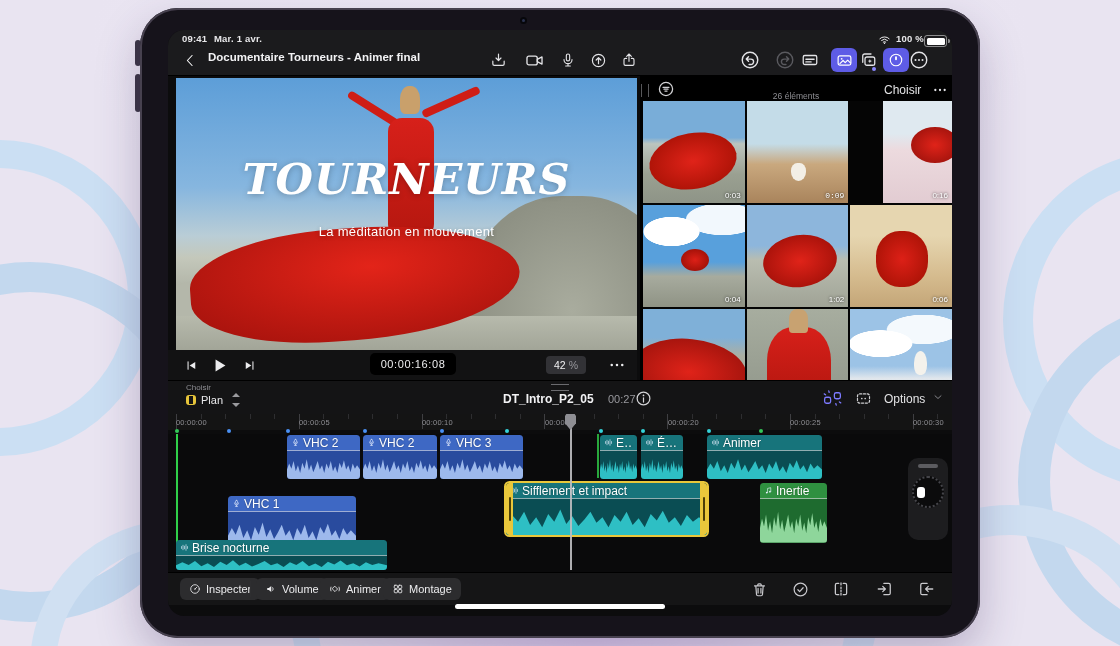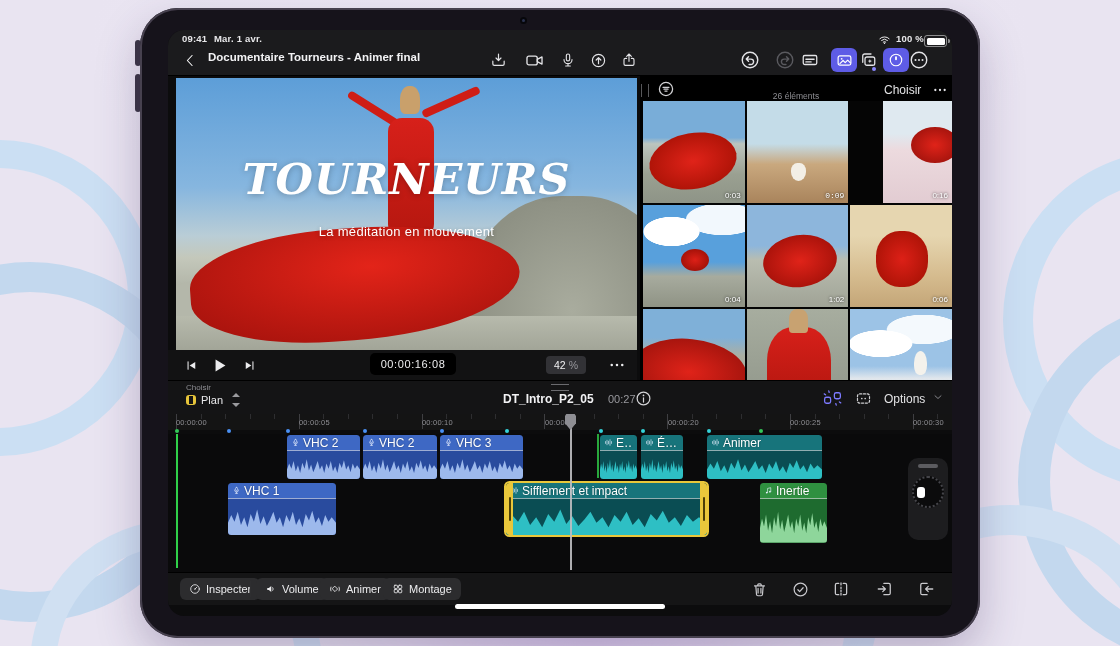--- a/index.html
+++ b/index.html
@@ -630,21 +630,21 @@
               </svg>
               <span class="cname">Animer</span>
             </div>
           <div class="cwave">
               <svg viewBox="0 0 100 28" preserveAspectRatio="none">
                 <use href="#i-wf"></use>
               </svg>
             </div>
         </div>
 
-        <div class="clip blue" style="left:60px;top:49px;width:108px;height:52px">
+        <div class="clip blue" style="left:60px;top:62px;width:128px;height:52px">
           <div class="chead">
               <svg class="ic cic">
                 <use href="#i-clipmic"></use>
               </svg>
               <span class="cname">VHC 1</span>
             </div>
           <div class="cwave">
               <svg viewBox="0 0 100 28" preserveAspectRatio="none">
                 <use href="#i-wf"></use>
               </svg>
@@ -672,20 +672,33 @@
               </svg>
               <span class="cname">Inertie</span>
             </div>
           <div class="cwave">
               <svg viewBox="0 0 100 28" preserveAspectRatio="none">
                 <use href="#i-wf"></use>
               </svg>
             </div>
         </div>
 
+        <div class="clip teal" style="left:8px;top:106px;width:211px;height:30px">
+          <div class="chead">
+              <svg class="ic cic">
+                <use href="#i-clipwave"></use>
+              </svg>
+              <span class="cname">Brise nocturne</span>
+            </div>
+          <div class="cwave">
+              <svg viewBox="0 0 100 28" preserveAspectRatio="none">
+                <use href="#i-wf"></use>
+              </svg>
+            </div>
+        </div>
       </div>
 
       <div class="playhead"></div>
       <div class="ph-handle"></div>
 
       <div class="jog">
         <div class="pill"></div>
         <div class="dial"></div>
       </div>
 

